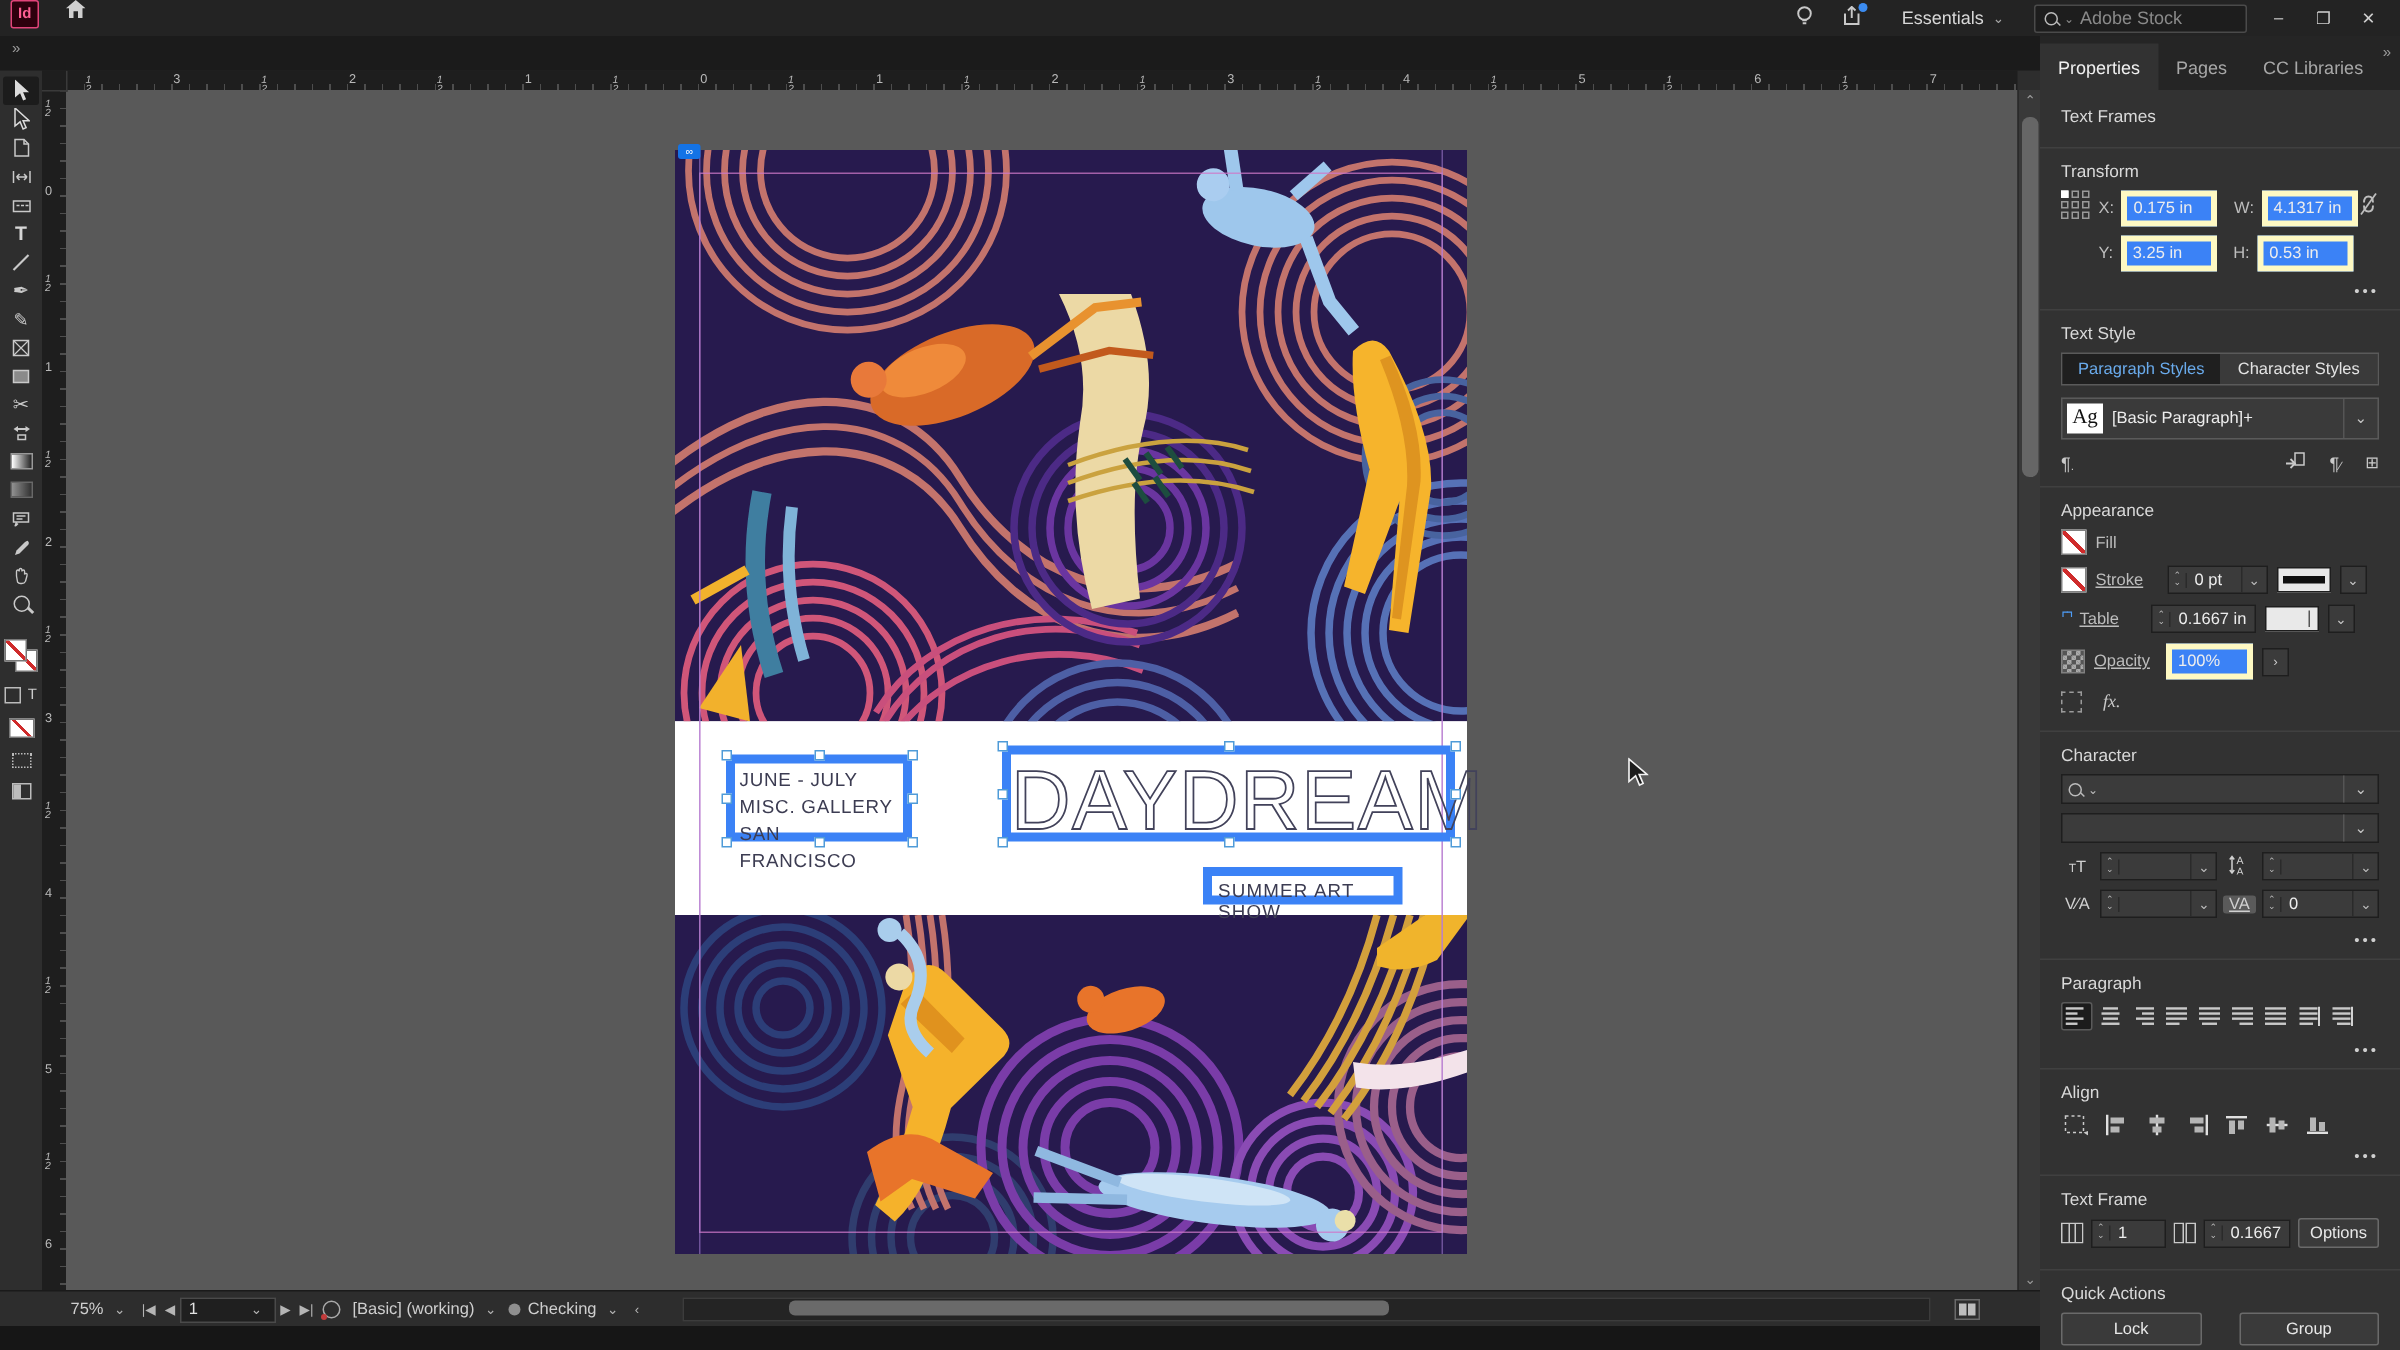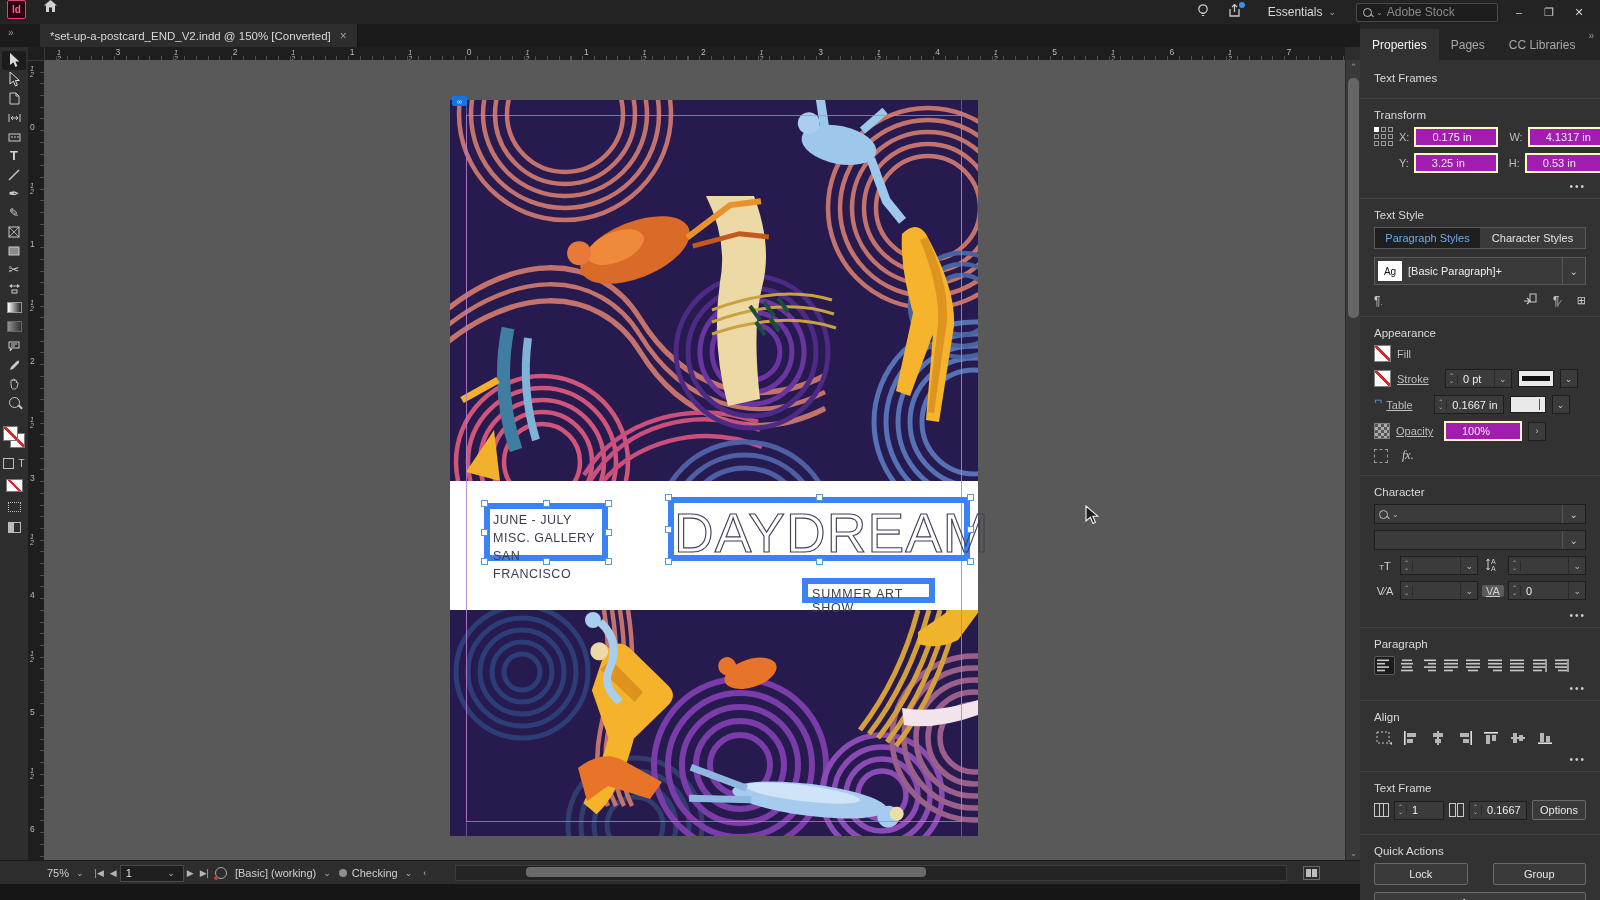--- a/index.html
+++ b/index.html
@@ -102,39 +102,39 @@
   
   .rightpanel{position:absolute;left:1360px;top:24px;width:240px;height:876px;background:#323232;z-index:26;}
   .paneltabs{height:36px;background:#252525;display:flex;align-items:flex-end;position:relative;}
   .ptab{padding:9px 12px 8px;font-size:12px;color:#a8a8a8;}
   .ptab.active{background:#323232;color:#f0f0f0;}
   .ptab-ovf{position:absolute;right:6px;top:6px;color:#9a9a9a;font-size:10px;}
   .pbody{padding:0;}
   .sect{padding:8px 14px 6px;}
   .sect-title{font-size:11.5px;color:#d9d9d9;margin-bottom:6px;}
   .divider{height:1px;background:#404040;margin:2px 0;}
-  .fld{background:#a21caf;border:2px solid #fef9c3;color:#ededed;font-size:11px;height:16px;
-       display:flex;align-items:center;padding:0 16px;}
+  .fld{background:#3b82f6;border:4px solid #fef9c3;color:#ededed;font-size:11px;height:16px;
+       display:flex;align-items:center;padding:0 4px;}
   .lbl{font-size:11px;color:#bdbdbd;}
   .lbl-u{font-size:11px;color:#bdbdbd;text-decoration:underline;}
   .dots{text-align:right;color:#cfcfcf;letter-spacing:2px;font-size:10px;padding:2px 14px 4px 0;}
   
   .trow{display:flex;align-items:center;gap:5px;margin-bottom:6px;}
   .refgrid{display:grid;grid-template-columns:repeat(3,5px);grid-template-rows:repeat(3,5px);gap:2px;margin-right:6px;}
   .refgrid i{border:1px solid #9a9a9a;display:block;}
   .refgrid i.sel{background:#fff;border-color:#fff;}
   .linkic{color:#bdbdbd;font-size:13px;transform:rotate(0deg);}
   
   .styletabs{display:flex;border:1px solid #5a5a5a;height:20px;margin-bottom:8px;}
   .styletab{flex:1;display:flex;align-items:center;justify-content:center;font-size:11px;}
   .styletab.active{background:#1f1f1f;color:#6aabec;}
   .styletab.inactive{background:#3a3a3a;color:#e3e3e3;}
   .styleselect{display:flex;align-items:center;background:#3a3a3a;border:1px solid #5a5a5a;height:26px;}
-  .agbox{width:24px;height:20px;background:#fff;color:#111;font-family:Liberation Sans, sans-serif;
-         font-size:10px;display:flex;align-items:center;justify-content:center;margin:0 6px 0 3px;}
+  .agbox{width:24px;height:20px;background:#fff;color:#111;font-family:Liberation Serif, serif;
+         font-size:14px;display:flex;align-items:center;justify-content:center;margin:0 6px 0 3px;}
   .chev{margin-left:auto;color:#c9c9c9;padding:0 7px;font-size:10px;border-left:1px solid #555;align-self:stretch;
         display:flex;align-items:center;}
   .iconrow{display:flex;align-items:center;margin-top:8px;color:#c9c9c9;font-size:12px;}
   
   .aprow{display:flex;align-items:center;gap:6px;margin-bottom:7px;}
   .swatch-none{width:15px;height:15px;background:#fff;border:1px solid #808080;
      background-image:linear-gradient(45deg,transparent 44%,#cf2b2b 44%,#cf2b2b 57%,transparent 57%);}
   .stepper{display:flex;align-items:center;background:#3b3b3b;border:1px solid #1e1e1e;height:17px;}
   .stp{display:flex;flex-direction:column;justify-content:center;font-size:6px;color:#bdbdbd;line-height:5px;
        padding:0 3px;border-right:1px solid #2a2a2a;}
@@ -215,24 +215,20 @@
       <div class="winbtns">
         <div class="winbtn">–</div>
         <div class="winbtn">❐</div>
         <div class="winbtn">✕</div>
       </div>
     </div>
   </div>
 
   <div class="tabrow">
     <span class="tab-overflow">»</span>
-    <div class="doctab">
-      <span>*set-up-a-postcard_END_V2.indd @ 150% [Converted]</span>
-      <span class="close">×</span>
-    </div>
   </div>
 
   <div class="toolbar" id="toolbar">
 
     <div class="tool active">
         <svg width="11" height="15" viewBox="0 0 11 15">
           <path d="M1 0 L1 12 L4.4 9.2 L6.4 14 L8.4 13.1 L6.4 8.5 L10.4 8.5 Z" fill="#dcdcdc"></path>
         </svg>
       </div>
       <div class="tool">

